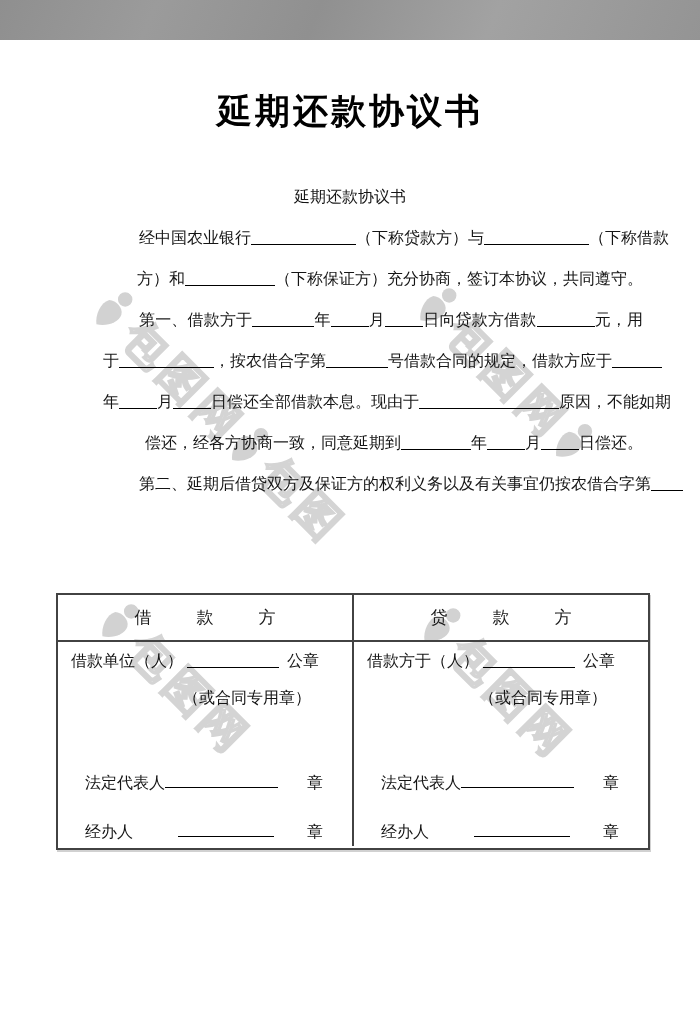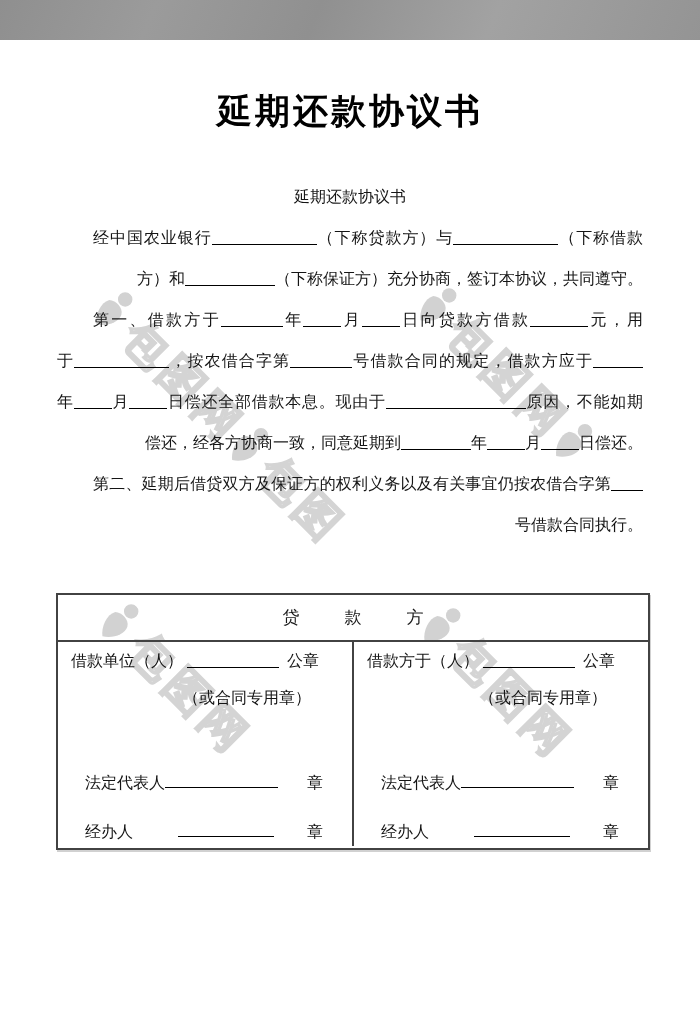--- a/index.html
+++ b/index.html
@@ -20,21 +20,21 @@
     font-weight:800;font-size:35px;letter-spacing:3px;color:#000;z-index:2;
   }
   
   .body-text{
     position:absolute;top:176px;left:57px;width:586px;
     font-size:16px;z-index:2;
   }
   .line{height:41px;line-height:41px;white-space:nowrap;text-align:right;}
   .line.center{text-align:center;}
   .line.indent{text-indent:36px;}
-  .line.fill{text-align:justify;text-align-last:justify;}
+  .line.fill{text-align:justify;text-align-last:justify;margin-left:46px;}
   .blank{
     display:inline-block;border-bottom:1px solid #000;
     height:15px;vertical-align:-2px;
   }
   .gap{display:inline-block;height:15px;vertical-align:-2px;}
   
   .agr-table{
     position:absolute;left:56px;top:593px;width:594px;height:257px;
     border:2px solid #424242;box-sizing:border-box;z-index:2;
     box-shadow:1px 2px 0 rgba(0,0,0,0.18);
@@ -125,25 +125,25 @@
 
 <div class="body-text">
     <div class="line center"><span>延期还款协议书</span></div>
     <div class="line indent fill"><span>经中国农业银行</span><span class="blank" style="width: 105px;"></span><span>（下称贷款方）与</span><span class="blank" style="width: 105px;"></span><span>（下称借款</span></div>
     <div class="line"><span>方）和</span><span class="blank" style="width: 90px;"></span><span>（下称保证方）充分协商，签订本协议，共同遵守。</span></div>
     <div class="line indent fill"><span>第一、借款方于</span><span class="blank" style="width: 62px;"></span><span>年</span><span class="blank" style="width: 38px;"></span><span>月</span><span class="blank" style="width: 38px;"></span><span>日向贷款方借款</span><span class="blank" style="width: 58px;"></span><span>元，用</span></div>
     <div class="line fill"><span>于</span><span class="blank" style="width: 95px;"></span><span>，按农借合字第</span><span class="blank" style="width: 62px;"></span><span>号借款合同的规定，借款方应于</span><span class="blank" style="width: 50px;"></span></div>
     <div class="line fill"><span>年</span><span class="blank" style="width: 38px;"></span><span>月</span><span class="blank" style="width: 38px;"></span><span>日偿还全部借款本息。现由于</span><span class="blank" style="width: 140px;"></span><span>原因，不能如期</span></div>
     <div class="line"><span>偿还，经各方协商一致，同意延期到</span><span class="blank" style="width: 70px;"></span><span>年</span><span class="blank" style="width: 38px;"></span><span>月</span><span class="blank" style="width: 38px;"></span><span>日偿还。</span></div>
     <div class="line indent fill"><span>第二、延期后借贷双方及保证方的权利义务以及有关事宜仍按农借合字第</span><span class="blank" style="width: 32px;"></span></div>
-    <div class="line"><span>号借款合同执行。</span></div>
   </div>
 
 <div class="agr-table">
   <div class="t-header">
+    <div class="t-hcell borrower">借　款　方</div>
     <div class="t-hcell">贷　款　方</div>
   </div>
   <div class="t-body">
 
     <div class="t-cell borrower">
       <div class="unit-line">
         <span>借款单位（人）</span><span class="blank"></span><span>公章</span>
       </div>
       <div class="alt-line">（或合同专用章）</div>
       <div class="sign-line rep">

